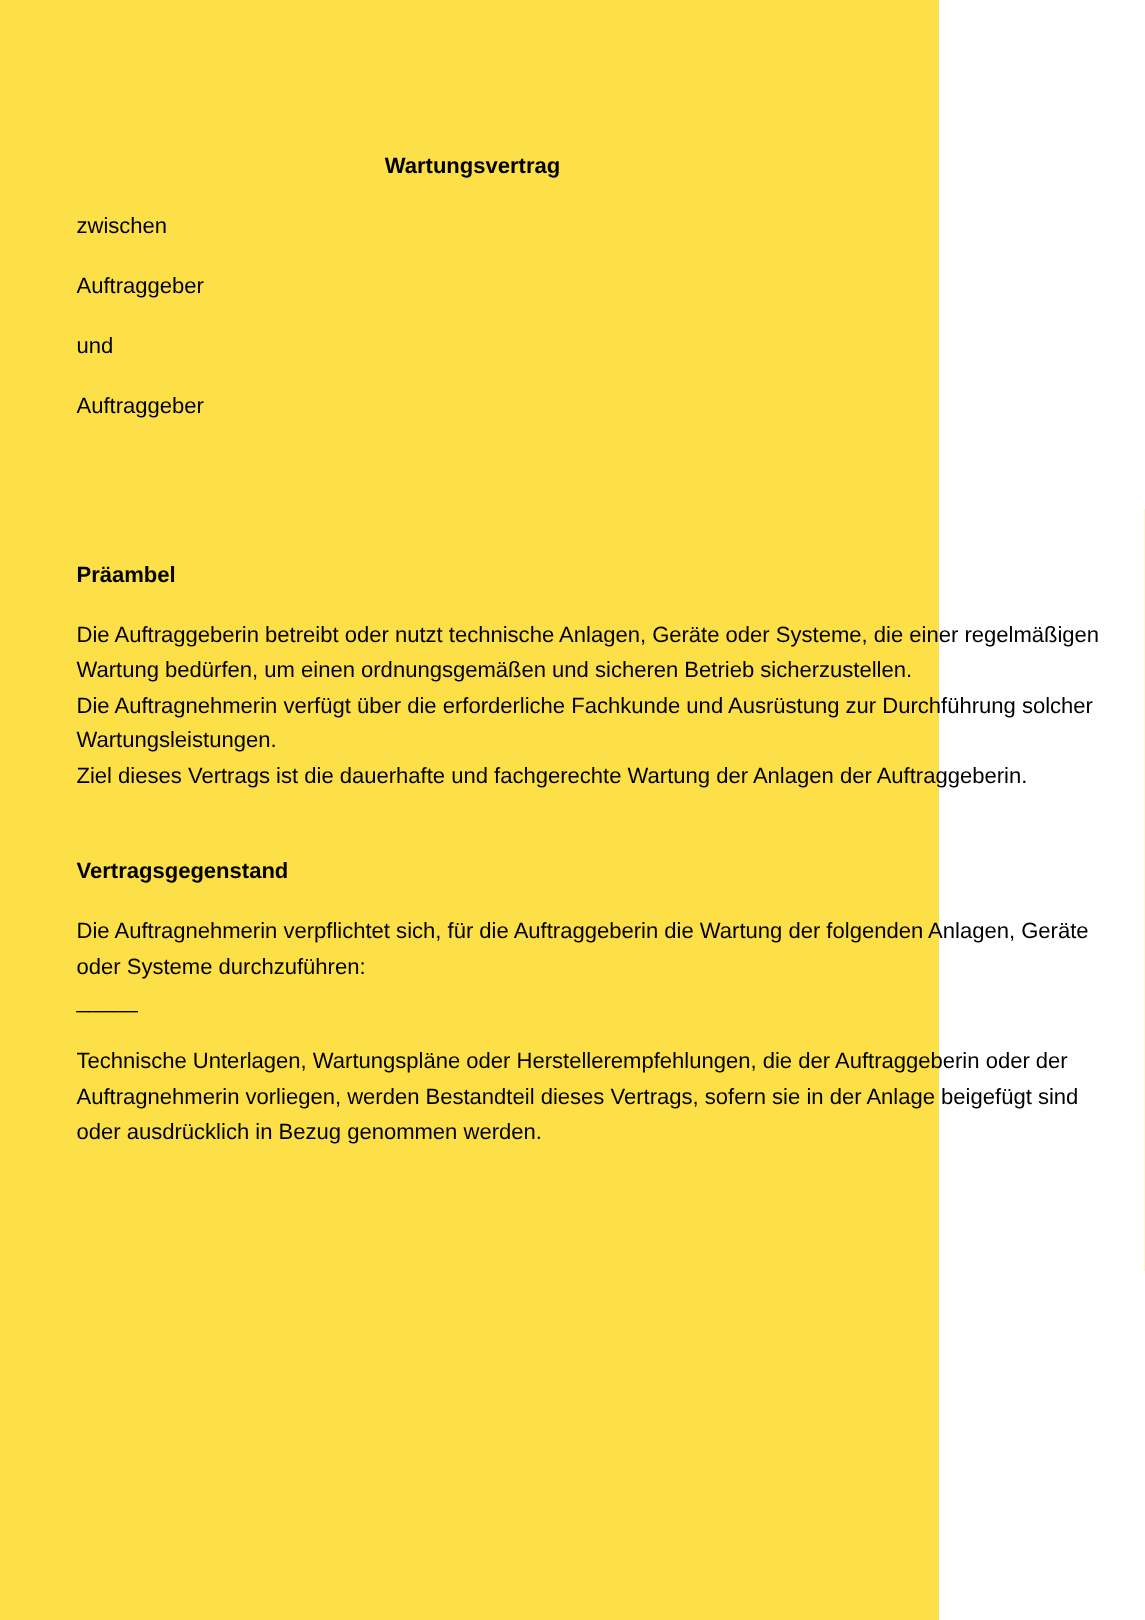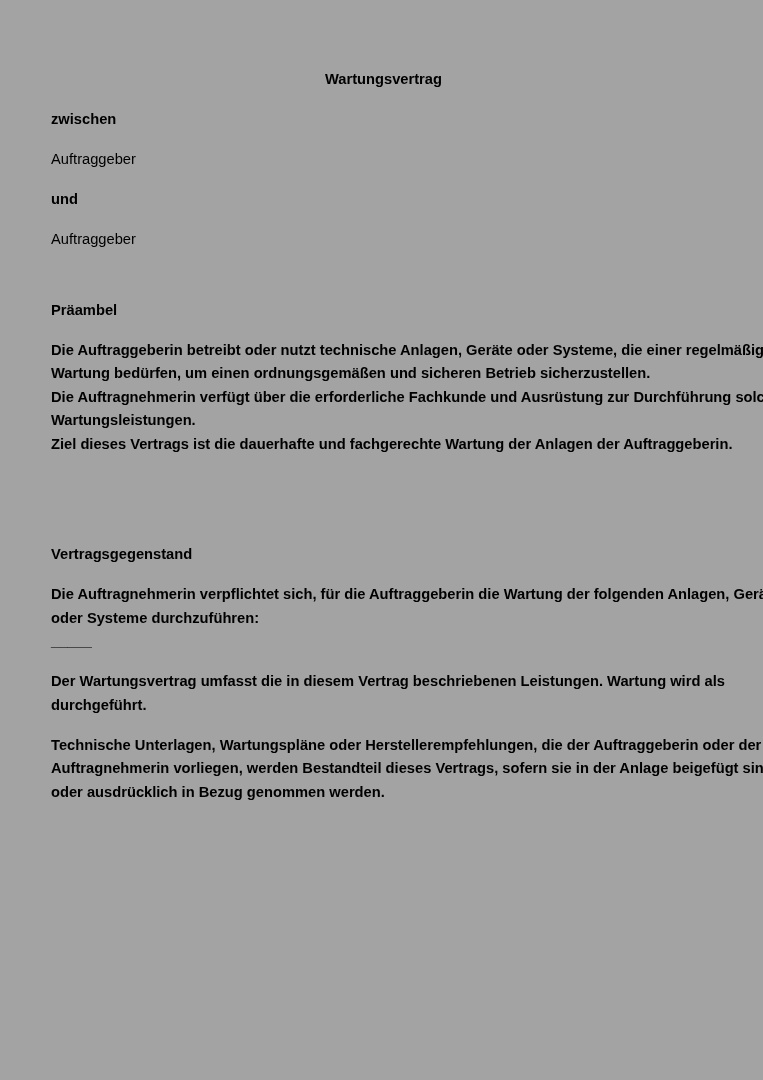--- a/index.html
+++ b/index.html
@@ -12,46 +12,46 @@
     width: 763px;
     height: 1080px;
     overflow: hidden;
     font-family: "Liberation Sans", "DejaVu Sans", sans-serif;
     font-size: 14.7px;
     color: #000000;
     -webkit-font-smoothing: antialiased;
   }
   .page {
     box-sizing: border-box;
-    width: 763px;
+    width: 626px;
     height: 1080px;
-    padding: 68px 47px 0 51px;
-    background: #a3a3a3;
+    padding: 100px 47px 0 51px;
+    background: #fde047;
   }
   .para {
     margin: 0 0 16.5px 0;
     line-height: 23.5px;
     white-space: pre; 
-    font-weight: 700;
+    font-weight: 400;
   }
   .title {
     text-align: center;
     font-weight: 700;
   }
   .bold {
     font-weight: 400;
   }
   .section-heading {
     font-weight: 700;
   }
   .gap-before-sec1 {
-    margin-top: 47px;
+    margin-top: 89px;
   }
   .gap-before-sec2 {
-    margin-top: 87px;
+    margin-top: 40px;
   }
 </style>
 </head>
 <body>
 
 <div class="page">
 
   <p class="para title">Wartungsvertrag</p>
 
   <p class="para">zwischen</p>
@@ -71,20 +71,18 @@
 Wartungsleistungen.
 Ziel dieses Vertrags ist die dauerhafte und fachgerechte Wartung der Anlagen der Auftraggeberin.</p>
 
   <p class="para section-heading gap-before-sec2">Vertragsgegenstand</p>
 
   <p class="para">Die Auftragnehmerin verpflichtet sich, für die Auftraggeberin die Wartung der folgenden Anlagen, Geräte
 oder Systeme durchzuführen:
 _____</p>
 
 
-  <p class="para">Der Wartungsvertrag umfasst die in diesem Vertrag beschriebenen Leistungen. Wartung wird als
-durchgeführt.</p>
 
   <p class="para">Technische Unterlagen, Wartungspläne oder Herstellerempfehlungen, die der Auftraggeberin oder der
 Auftragnehmerin vorliegen, werden Bestandteil dieses Vertrags, sofern sie in der Anlage beigefügt sind
 oder ausdrücklich in Bezug genommen werden.</p>
 
 </div>
 
 </body></html>

